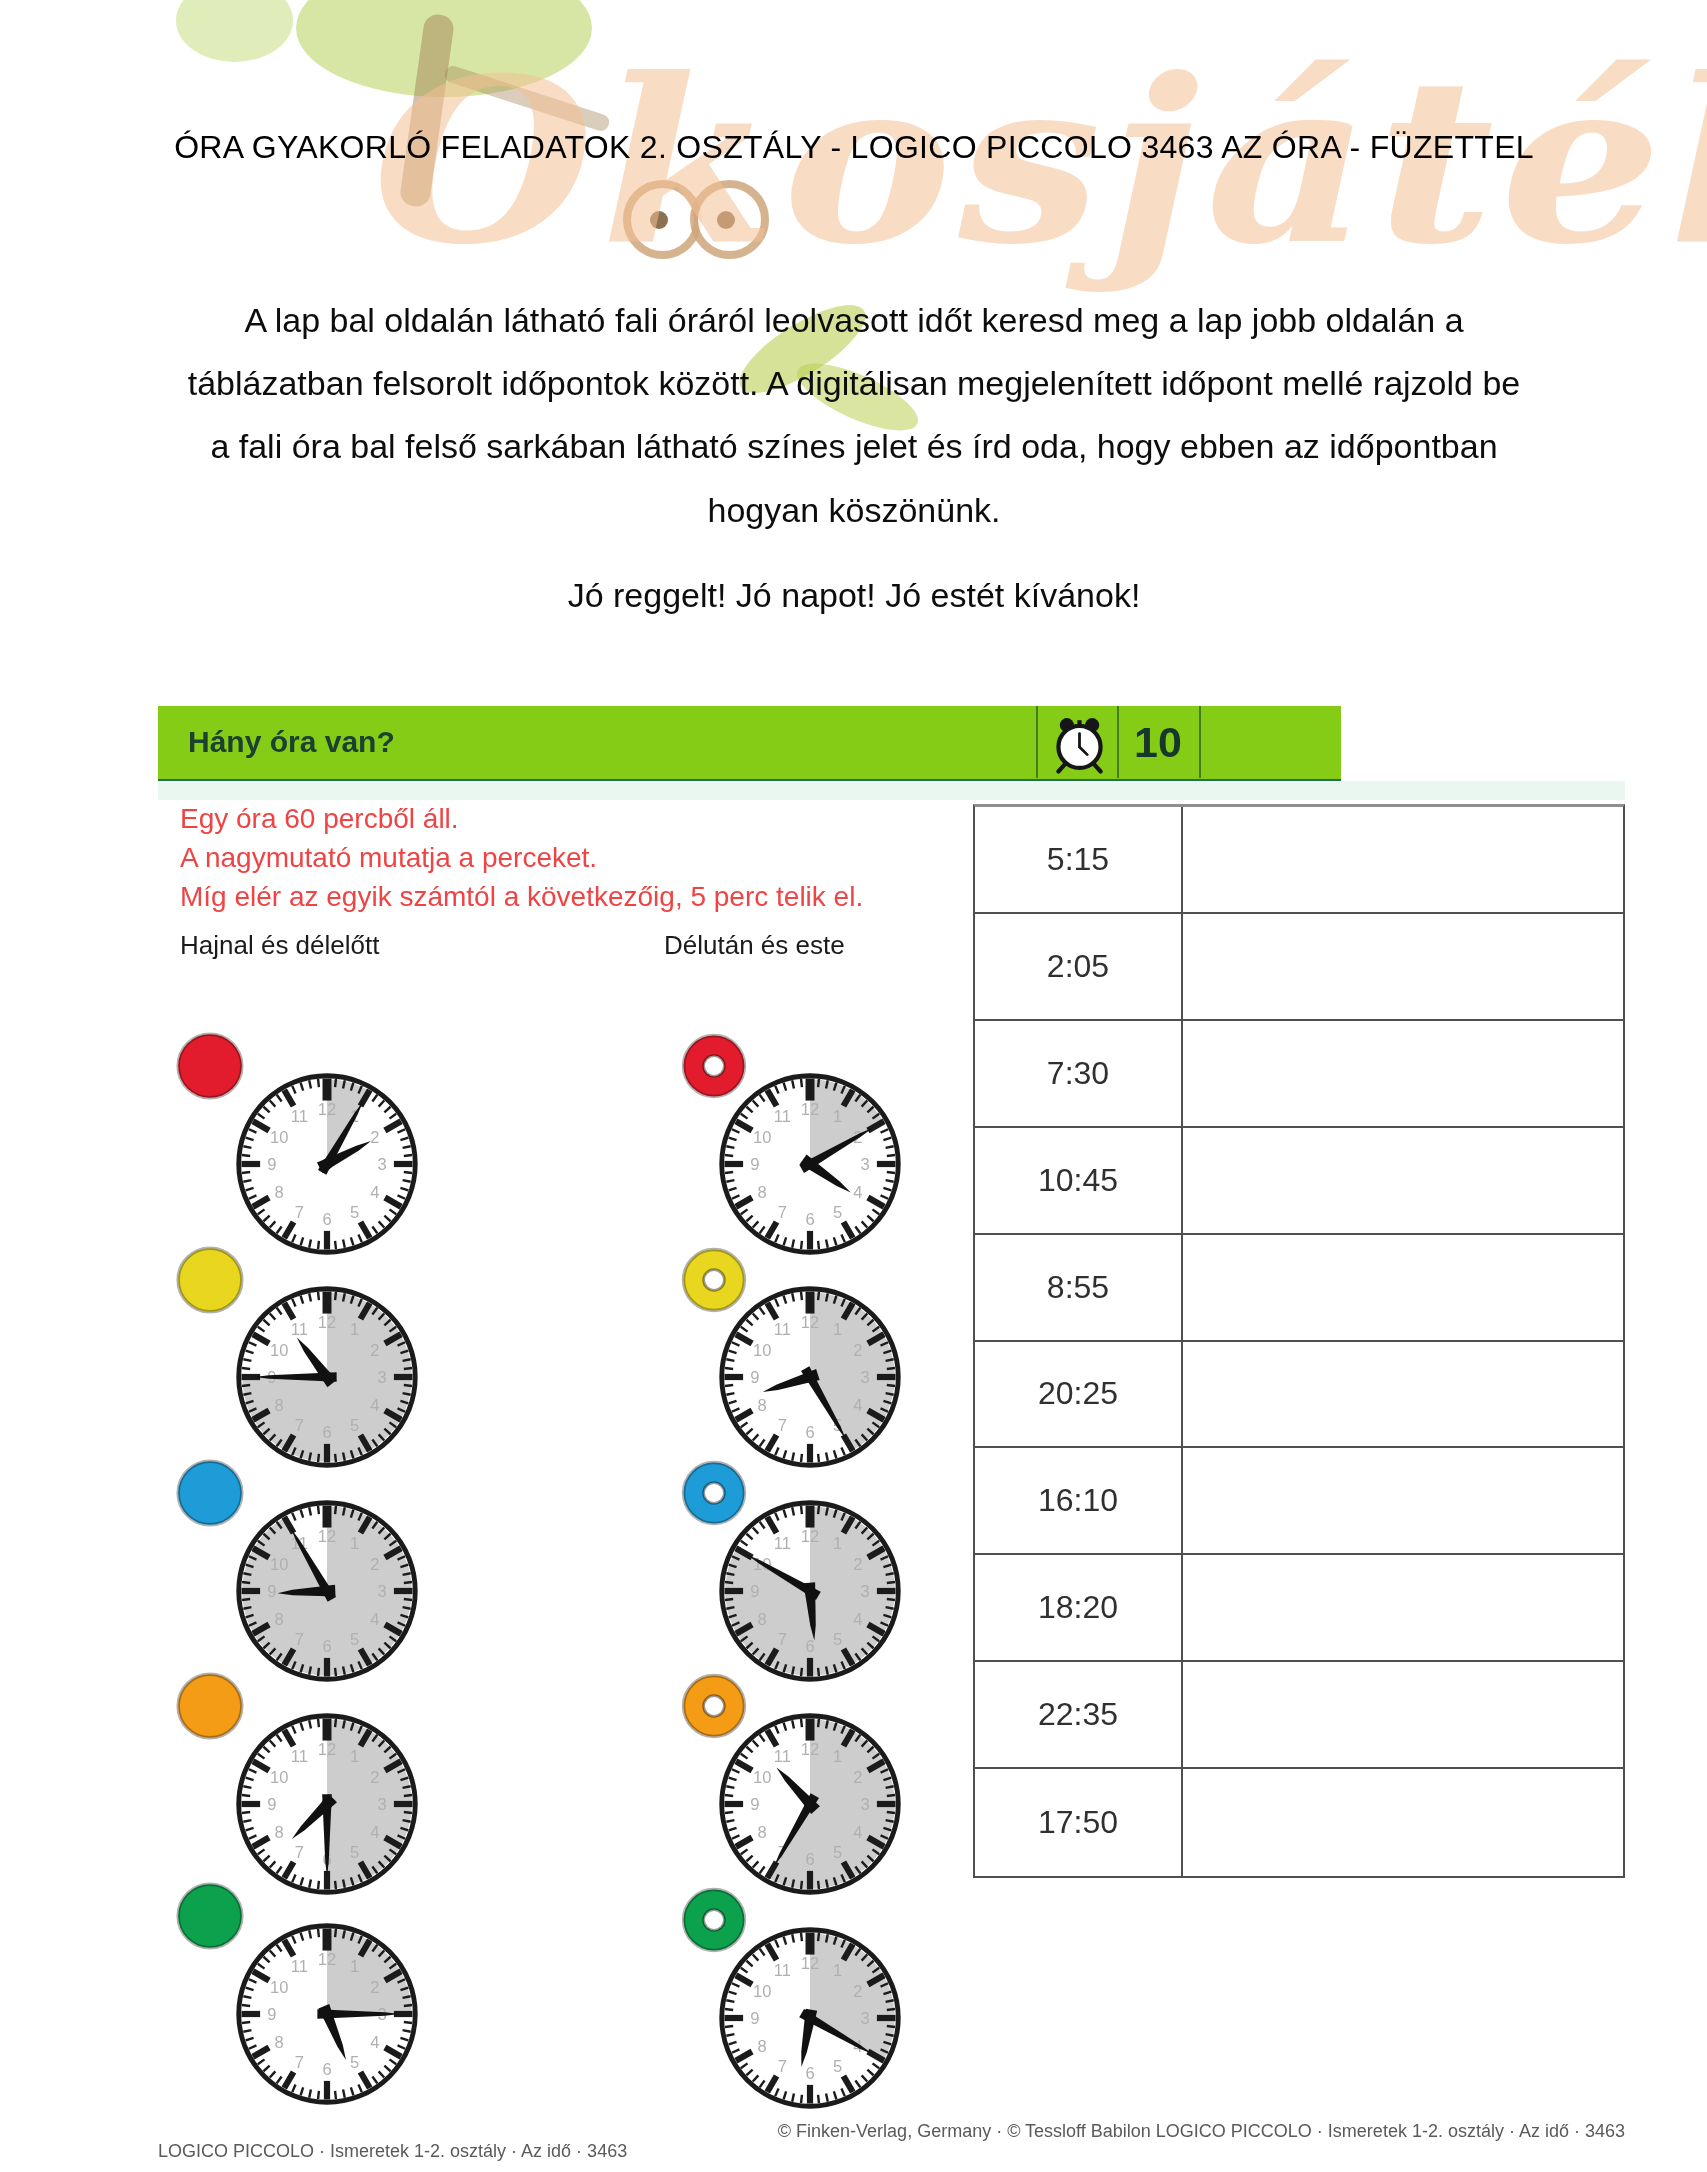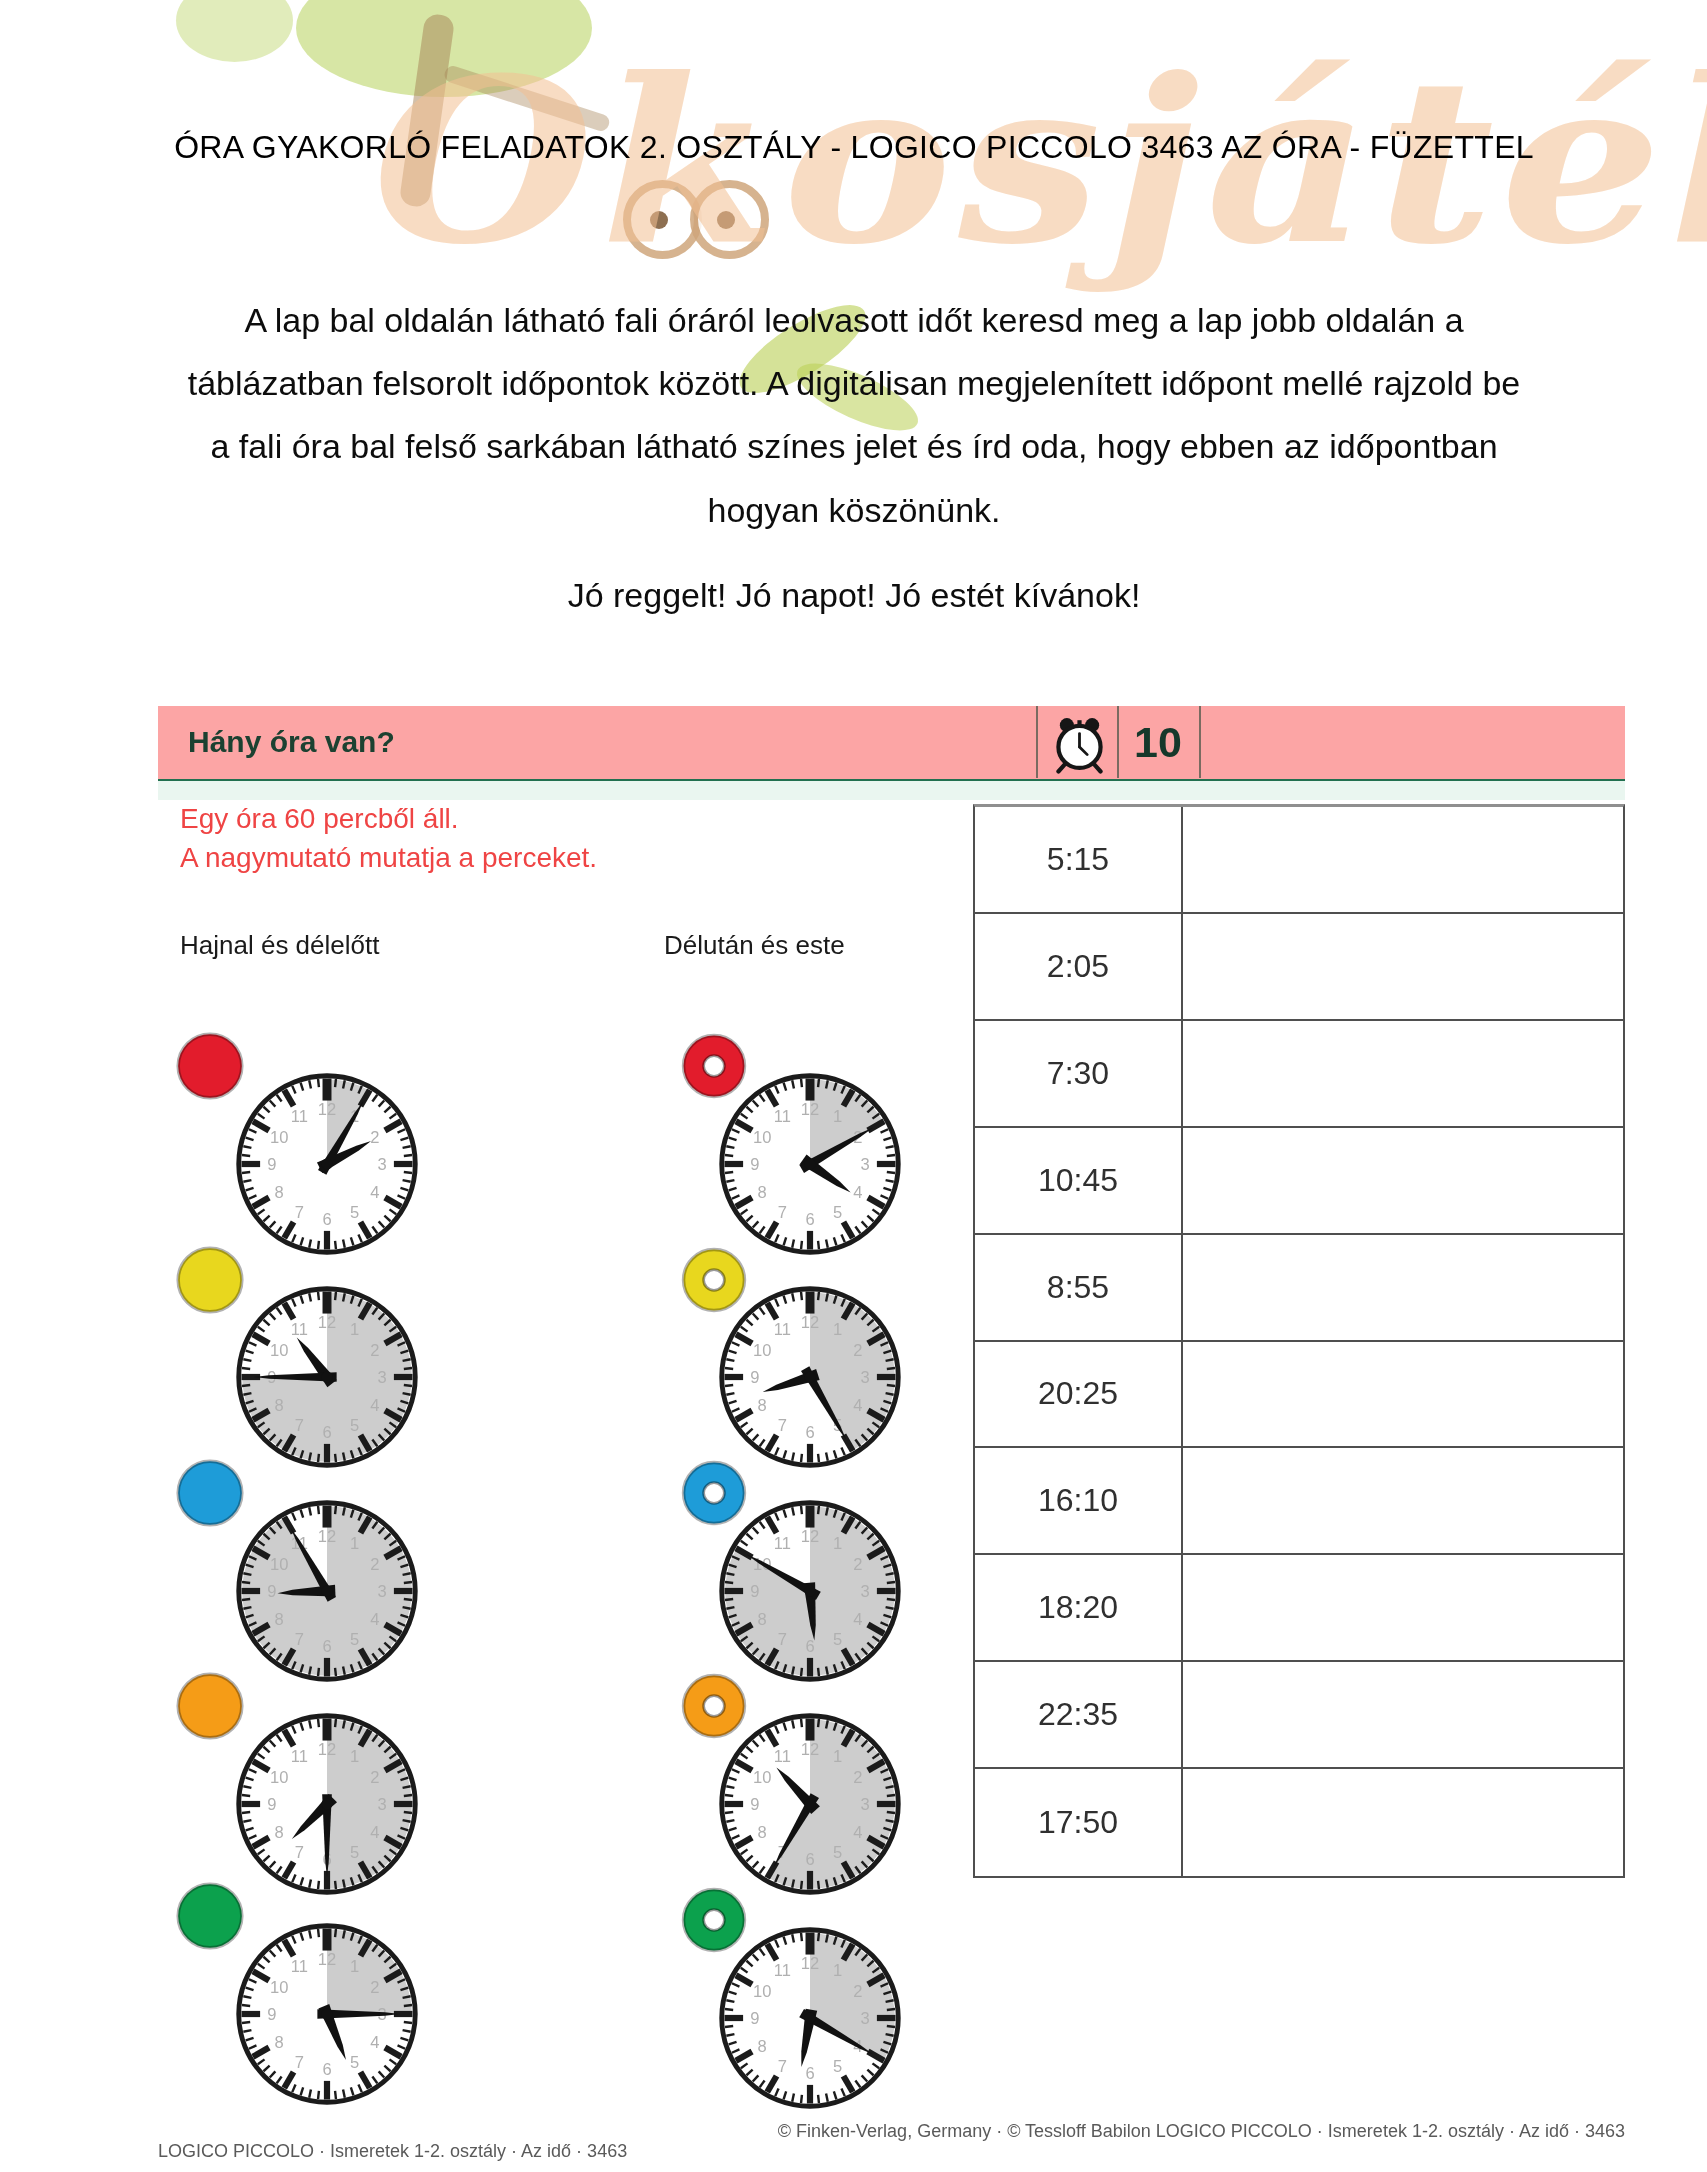--- a/index.html
+++ b/index.html
@@ -20,22 +20,22 @@
   
   .layer{position:absolute;inset:0;z-index:1;}
   .title{position:absolute;left:0;top:129px;width:1708px;text-align:center;
          font-size:32px;font-weight:normal;letter-spacing:0.3px;color:#000;}
   .intro{position:absolute;left:179px;top:289px;width:1350px;text-align:center;
          font-size:34px;line-height:1.86;color:#0d0d0d;margin:0;}
   .greet{position:absolute;left:0;top:576px;width:1708px;text-align:center;
          font-size:34px;color:#0d0d0d;margin:0;}
 
   
-  .bar{position:absolute;left:158px;top:706px;width:1467px;height:76px;
-       background:#fca5a5;border-bottom:3.4px solid #227050;box-sizing:border-box;}
+  .bar{position:absolute;left:158px;top:706px;width:1183px;height:76px;
+       background:#84cc16;border-bottom:3.4px solid #227050;box-sizing:border-box;}
   .bar .q{position:absolute;left:30px;top:0;height:72px;display:flex;align-items:center;
           font-size:30px;font-weight:bold;color:#1c4131;}
   .bar-div{position:absolute;top:0;width:2.1px;height:72px;background:rgba(15,60,42,.55);}
   .bar .d1{left:878px;} .bar .d2{left:959px;} .bar .d3{left:1041px;}
   .bar .badge{position:absolute;left:959px;top:0;width:82px;height:72px;
               display:flex;align-items:center;justify-content:center;
               font-size:43px;font-weight:bold;color:#16382b;}
   .bar .alarm{position:absolute;left:892px;top:9.6px;}
   .mint{position:absolute;left:158px;top:781px;width:1467px;height:19px;background:#eaf6f0;}
 
@@ -100,20 +100,21 @@
     </svg>
     <div class="bar-div d2"></div>
     <span class="badge">10</span>
     <div class="bar-div d3"></div>
   </div>
   <div class="mint"></div>
 
   <div class="instr">
     <div>Egy óra 60 percből áll.</div>
     <div>A nagymutató mutatja a perceket.</div>
+    <div>Míg elér az egyik számtól a következőig, 5 perc telik el.</div>
   </div>
 
   <div class="collabel l">Hajnal és délelőtt</div>
   <div class="collabel r">Délután és este</div>
 
   <div id="clocks">
       <svg class="marker" width="72" height="72" viewBox="-52 -52 104 104" style="left:174px;top:1030px;">
         <circle cx="0" cy="0" r="46" fill="#e21c2c" stroke="rgba(0,0,0,.30)" stroke-width="5"></circle>
       </svg>
       <svg class="clock" width="200" height="200" viewBox="-145 -145 290 290" style="left:227px;top:1064px;">

